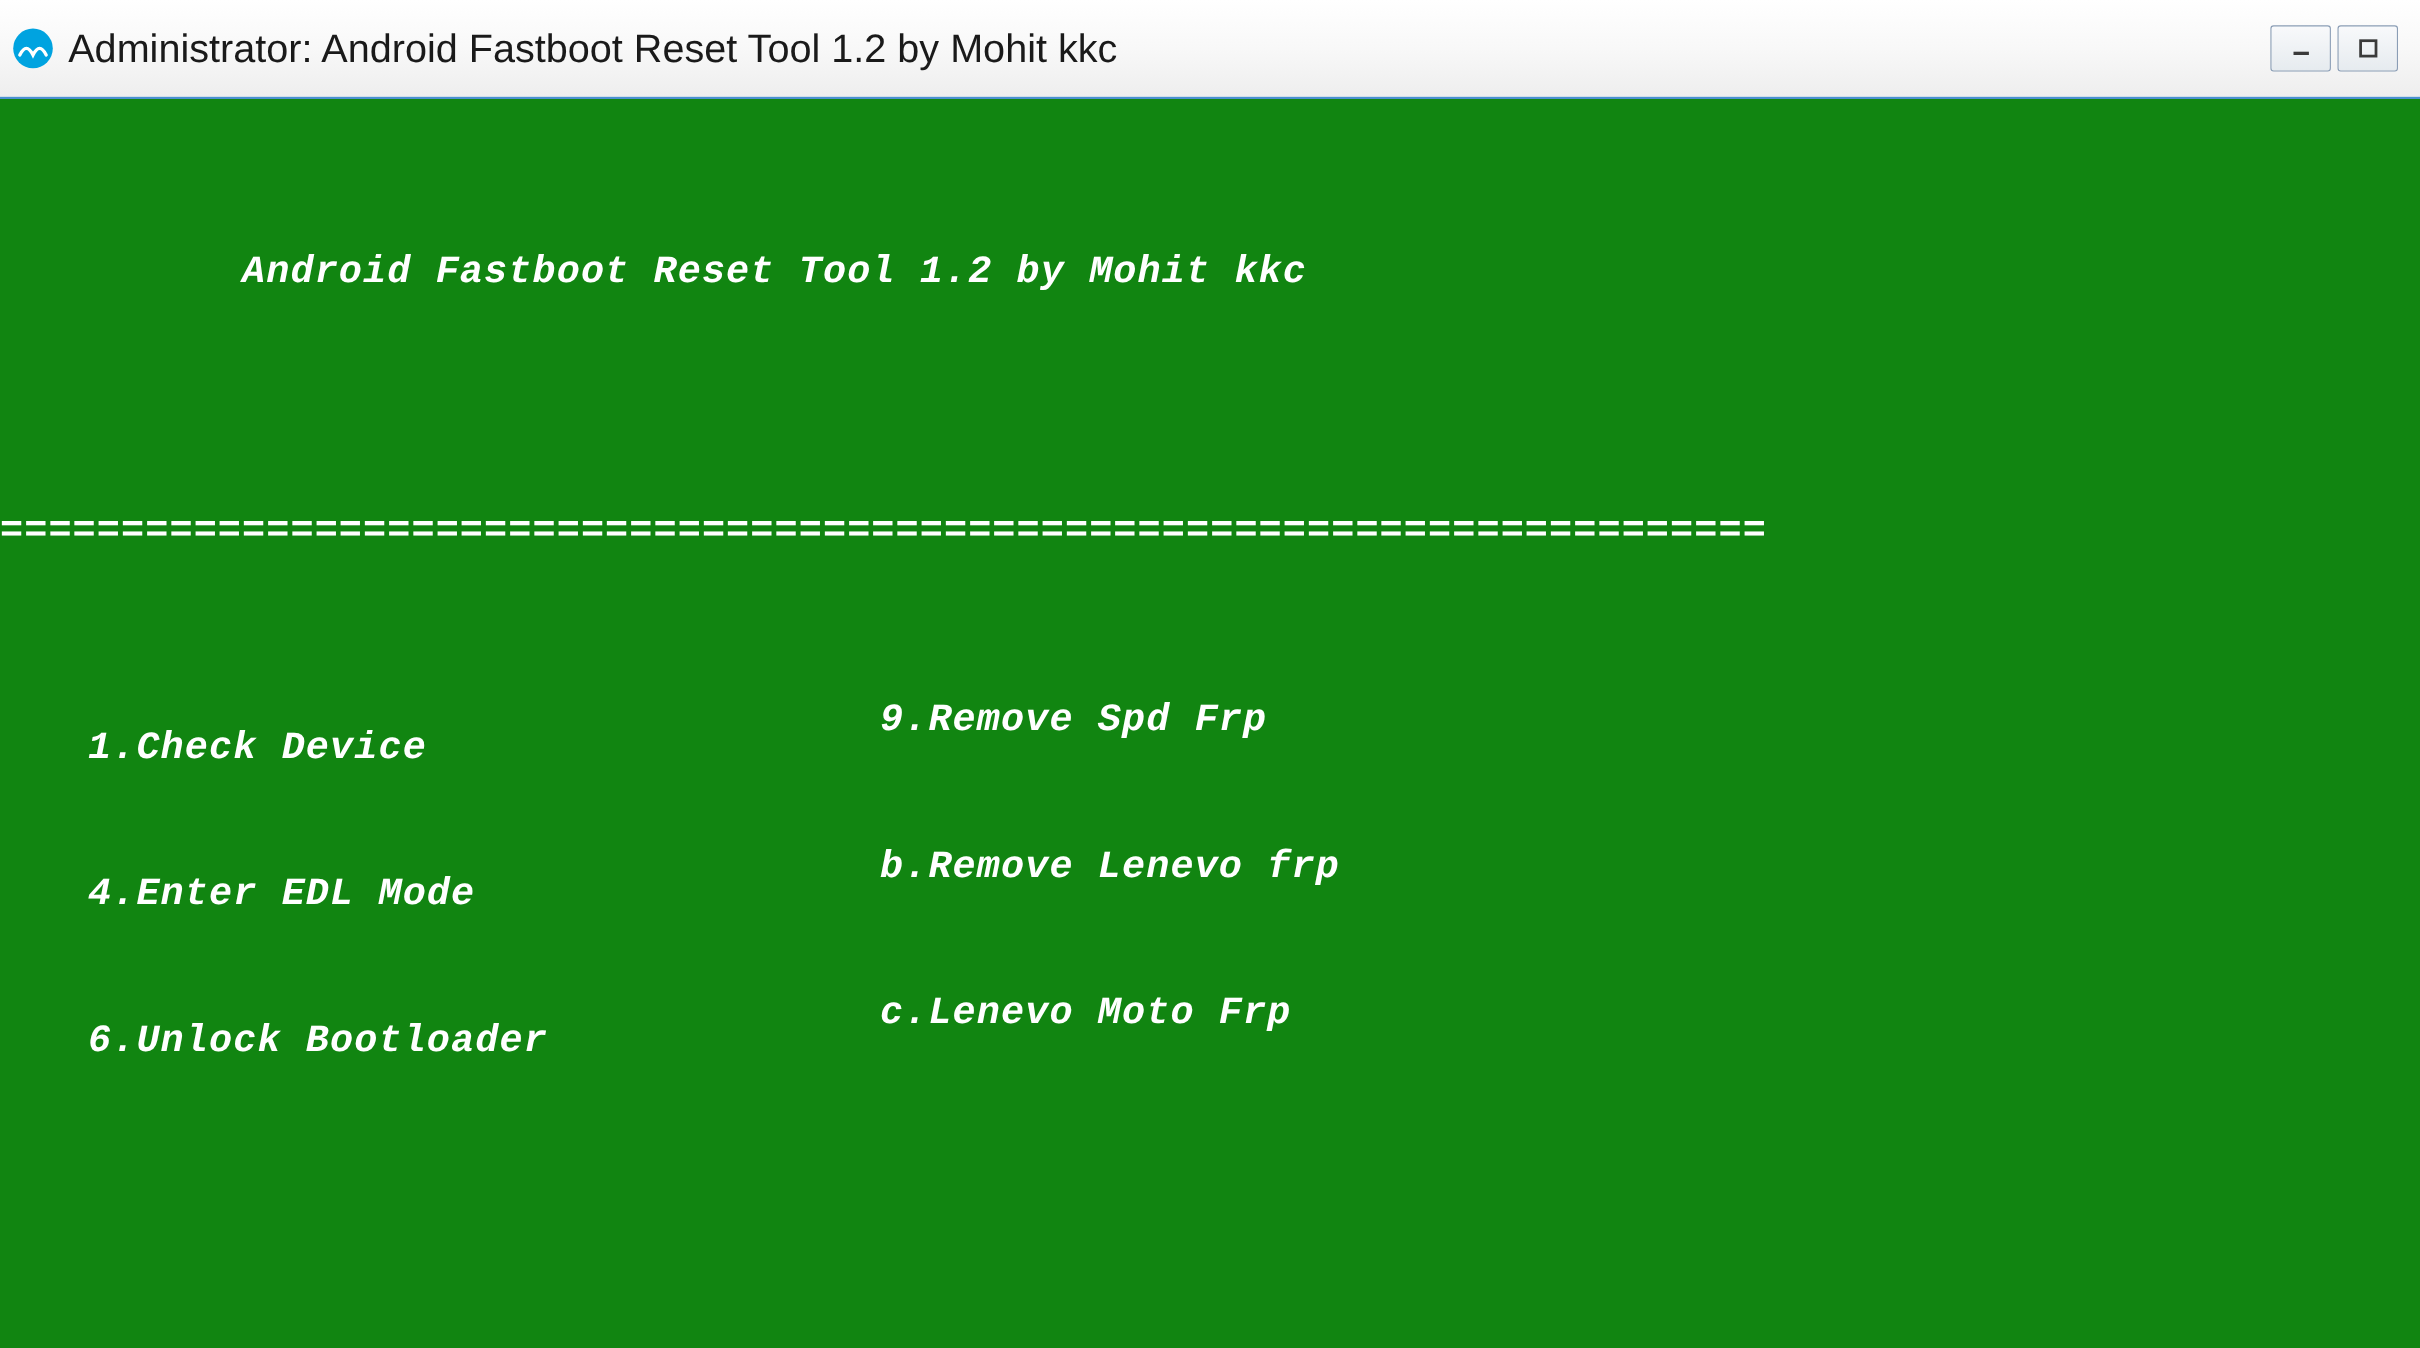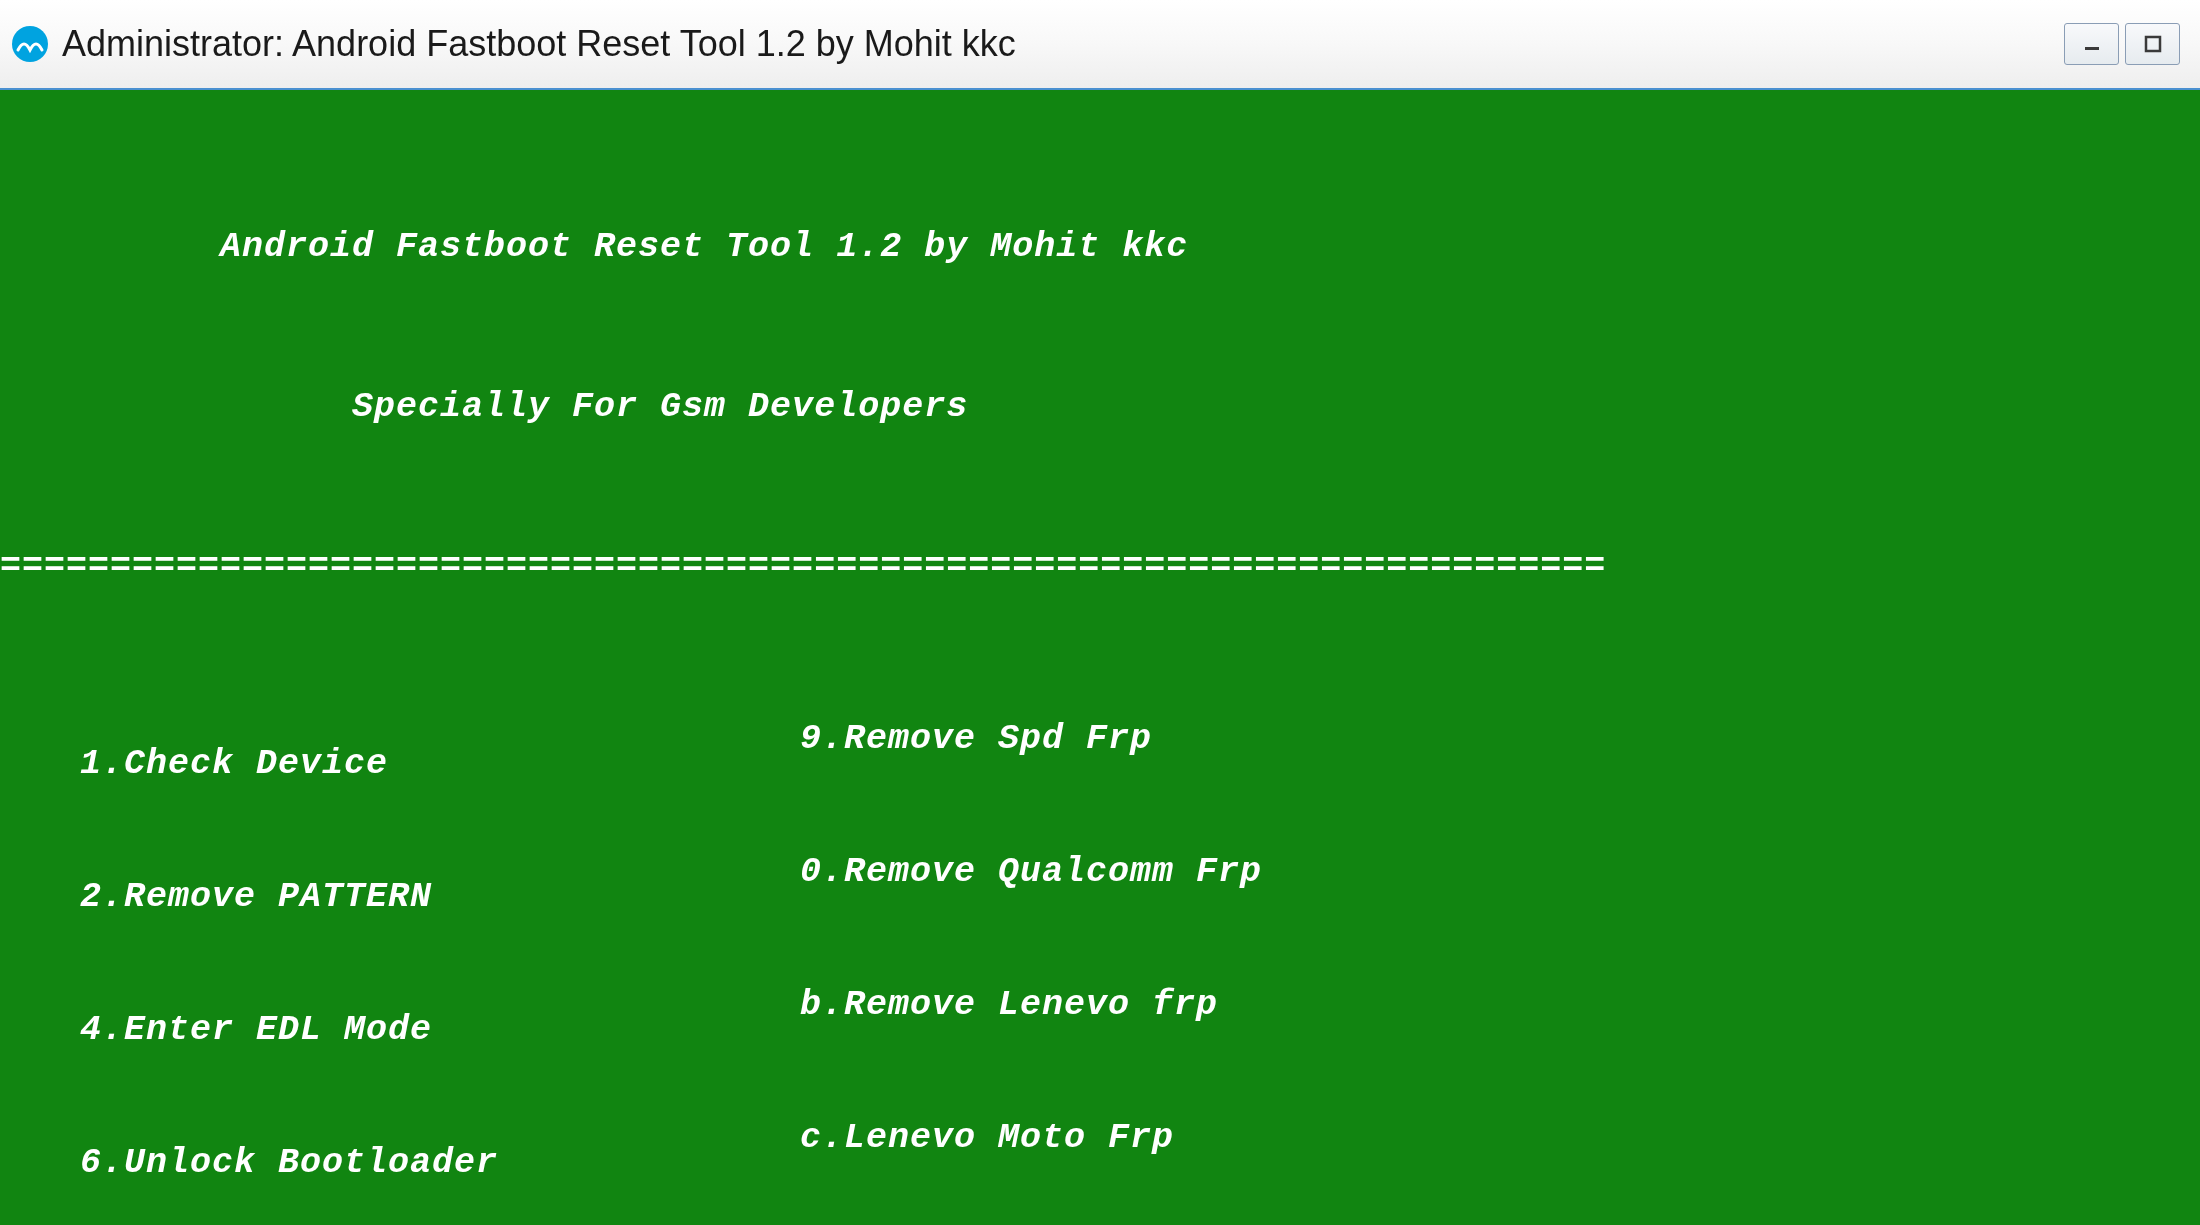--- a/index.html
+++ b/index.html
@@ -112,26 +112,24 @@
             <rect x="3" y="3" width="14" height="14" fill="none" stroke="#3a3a3a" stroke-width="2.5"></rect>
           </svg>
       </div>
     </div>
   </div>
 
   <div class="terminal">
     <div class="term-block">
 <div class="term-line">          Android Fastboot Reset Tool 1.2 by Mohit kkc</div>
 <div class="section-spacer"></div>
-<div class="term-line">                Specially For Gsm Developers</div>
 <div class="section-spacer"></div>
 <div class="term-line">=========================================================================</div>
 <div class="section-spacer"></div>
 <div class="menu-row"><span class="menu-left">1.Check Device</span><span class="menu-right">9.Remove Spd Frp</span></div>
-<div class="menu-row"><span class="menu-left">2.Remove PATTERN</span><span class="menu-right">0.Remove Qualcomm Frp</span></div>
 <div class="menu-row"><span class="menu-left">4.Enter EDL Mode</span><span class="menu-right">b.Remove Lenevo frp</span></div>
 <div class="menu-row"><span class="menu-left">6.Unlock Bootloader</span><span class="menu-right">c.Lenevo Moto Frp</span></div>
 
 
 
 
 
 
 
     </div>

